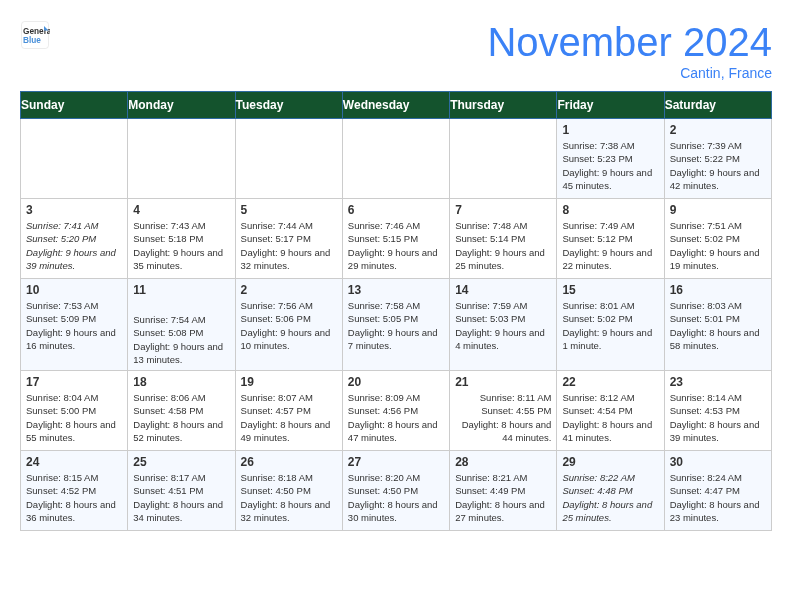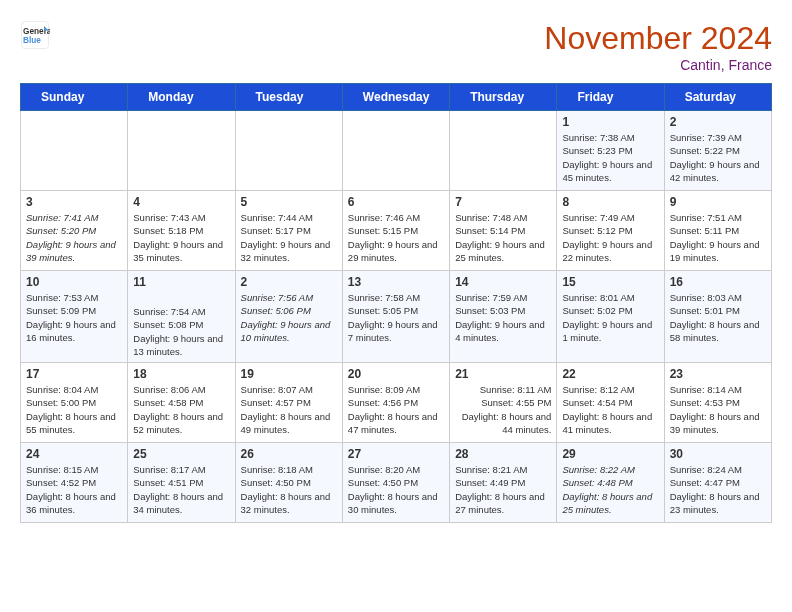--- a/index.html
+++ b/index.html
@@ -22,38 +22,38 @@
       gap: 4px;
     }
     .logo-icon {
       width: 30px;
       height: 30px;
     }
     .title-block {
       text-align: right;
     }
     .month-title {
-      font-size: 32px;
+      font-size: 40px;
       font-weight: normal;
-      color: #c2410c;
+      color: #3b82f6;
     }
     .location {
       font-size: 14px;
-      color: #701a75;
+      color: #3b82f6;
     }
     table {
       width: 100%;
       border-collapse: collapse;
       table-layout: fixed;
     }
     thead th {
-      background-color: #1d4ed8;
+      background-color: #14532d;
       color: #fff;
       font-size: 12px;
-      padding: 6px 20px;
+      padding: 6px 0;
       text-align: left;
       font-weight: bold;
       border: 1px solid #2d6aa0;
     }
     tbody td {
       border: 1px solid #ccc;
       vertical-align: top;
       padding: 4px 5px;
       font-size: 10px;
       color: #333;
@@ -162,40 +162,40 @@
         </td>
         <td>
           <span class="day-num">8</span>
           <div class="day-info" style="white-space: pre-line;">Sunrise: 7:49 AM
 Sunset: 5:12 PM
 Daylight: 9 hours and 22 minutes.</div>
         </td>
         <td>
           <span class="day-num">9</span>
           <div class="day-info" style="white-space: pre-line;">Sunrise: 7:51 AM
-Sunset: 5:11 PM
+Sunset: 5:02 PM
 Daylight: 9 hours and 19 minutes.</div>
         </td>
       </tr>
       <tr>
         <td>
           <span class="day-num">10</span>
           <div class="day-info" style="white-space: pre-line;">Sunrise: 7:53 AM
 Sunset: 5:09 PM
 Daylight: 9 hours and 16 minutes.</div>
         </td>
         <td>
           <span class="day-num">11</span>
           <div class="day-info" style="white-space: pre-line; margin-top: 16px;">Sunrise: 7:54 AM
 Sunset: 5:08 PM
 Daylight: 9 hours and 13 minutes.</div>
         </td>
         <td>
           <span class="day-num">2</span>
-          <div class="day-info" style="white-space: pre-line; font-style: italic;">Sunrise: 7:56 AM
+          <div class="day-info" style="white-space: pre-line;">Sunrise: 7:56 AM
 Sunset: 5:06 PM
 Daylight: 9 hours and 10 minutes.</div>
         </td>
         <td>
           <span class="day-num">13</span>
           <div class="day-info" style="white-space: pre-line;">Sunrise: 7:58 AM
 Sunset: 5:05 PM
 Daylight: 9 hours and 7 minutes.</div>
         </td>
         <td>

